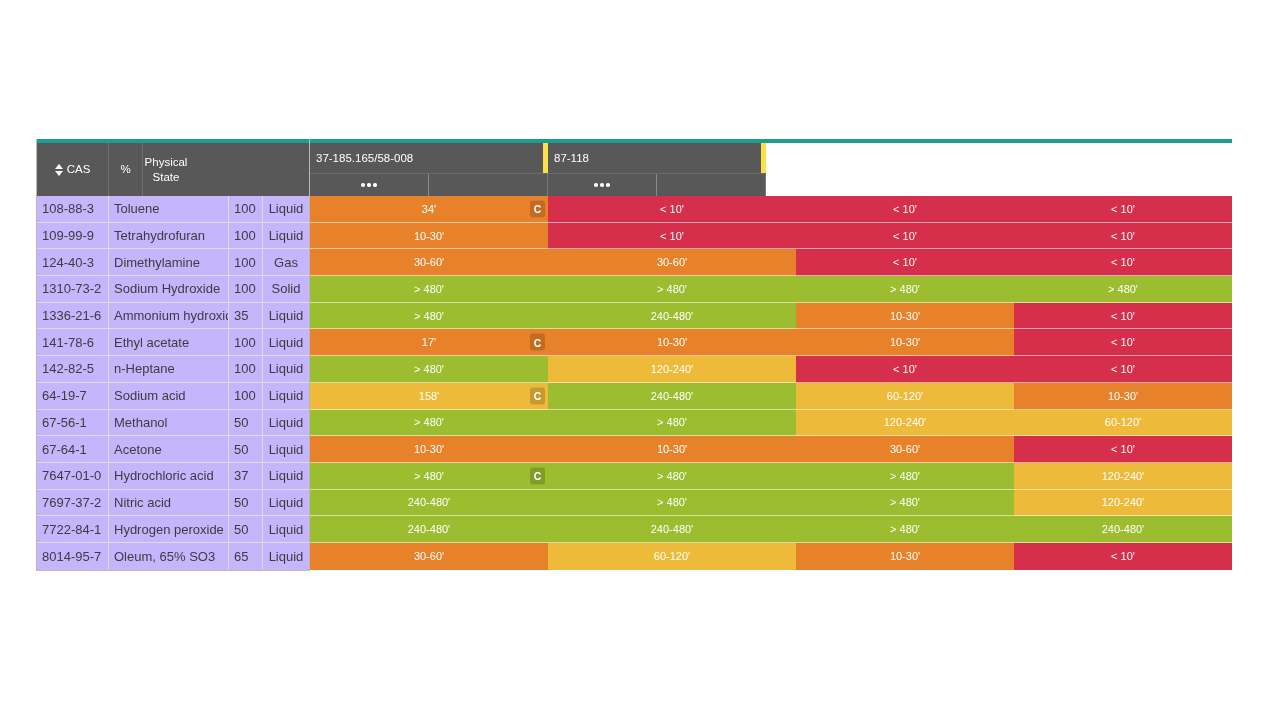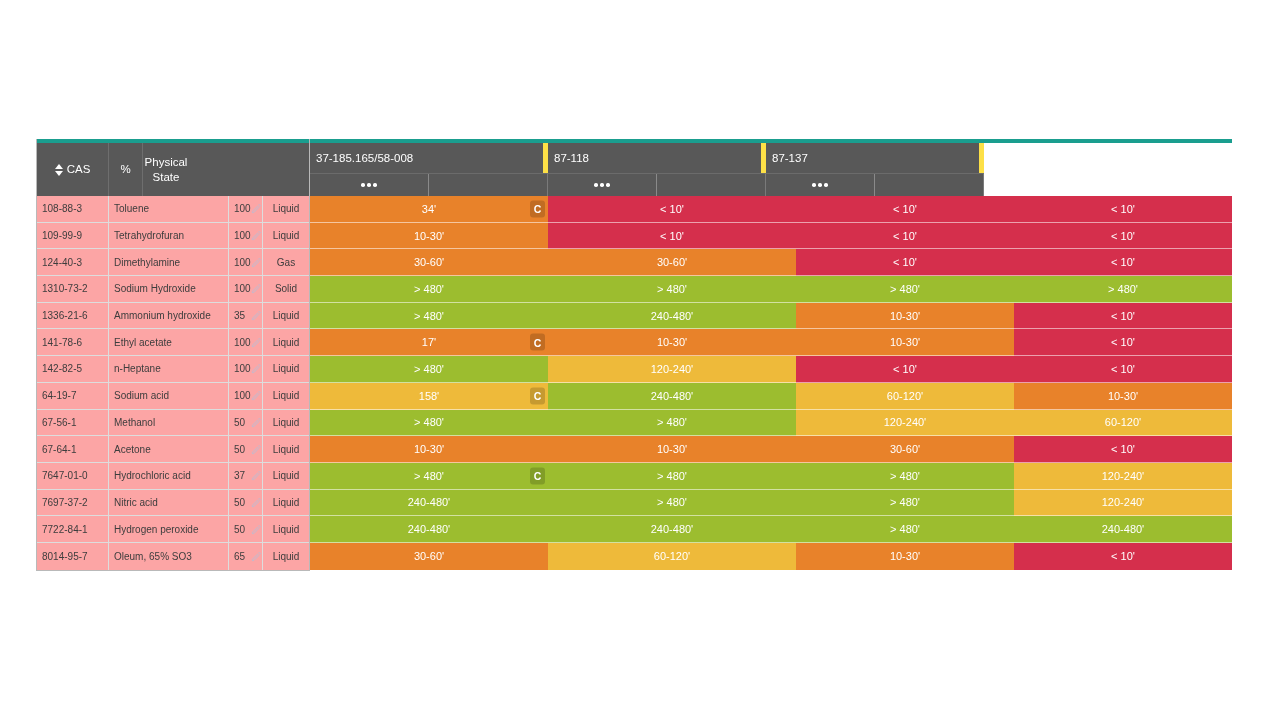--- a/index.html
+++ b/index.html
@@ -15,21 +15,21 @@
     position: absolute;
     left: 36px; top: 139px;
     display: flex;
     align-items: flex-start;
   }
 
   
   .left-table {
     border: 1px solid #b9b9b9;
     border-top: none;
-    background: #fca5a5;
+    background: #c4b5fd;
     flex: 0 0 auto;
   }
   .lt-topbar { height: 4px; background: #1a9e8f; }
   .lt-head {
     display: flex;
     background: #585858;
     height: 53px;
     color: #ffffff;
   }
   .lt-head .hc {
@@ -52,21 +52,21 @@
 
   .c-cas   { width: 72px; }
   .c-name  { width: 120px; }
   .c-pct   { width: 34px; }
   .c-state { width: 46px; }
 
   .lt-row { display: flex; height: 26.7px; border-bottom: 1px solid #dddddd; }
   .lt-row:last-child { border-bottom: none; }
   .lt-row .dc {
     display: flex; align-items: center;
-    font-size: 10px; color: #3d3d3d;
+    font-size: 13px; color: #3d3d3d;
     border-right: 1px solid #dddddd;
     padding: 0 5px;
     overflow: hidden; white-space: nowrap;
   }
   .lt-row .dc:last-child { border-right: none; }
   .lt-row .c-pct { justify-content: flex-start; padding-right: 0; position: relative; }
   .lt-row .c-state { justify-content: center; padding: 0 2px; }
   .pencil { margin-left: auto; flex: 0 0 auto; line-height: 0; opacity: .85; }
 
   
@@ -415,33 +415,20 @@
               <div class="half">
                 <span class="dots">
                   <span></span>
                   <span></span>
                   <span></span>
                 </span>
               </div>
               <div class="half"></div>
             </div>
           </div>
-          <div class="rg-col-head" style="width: 218px;">
-            <div class="rg-title">87-137</div>
-            <div class="rg-sub">
-              <div class="half">
-                <span class="dots">
-                  <span></span>
-                  <span></span>
-                  <span></span>
-                </span>
-              </div>
-              <div class="half"></div>
-            </div>
-          </div>
         </div>
       <div class="rg-body" id="rg-body">
           <div class="rg-col" style="width: 238px;">
             <div class="rg-cell" style="background: rgb(232, 130, 42);">
               <span>34'</span>
               <span class="cbadge">C</span>
             </div>
             <div class="rg-cell" style="background: rgb(232, 130, 42);">
               <span>10-30'</span>
             </div>

